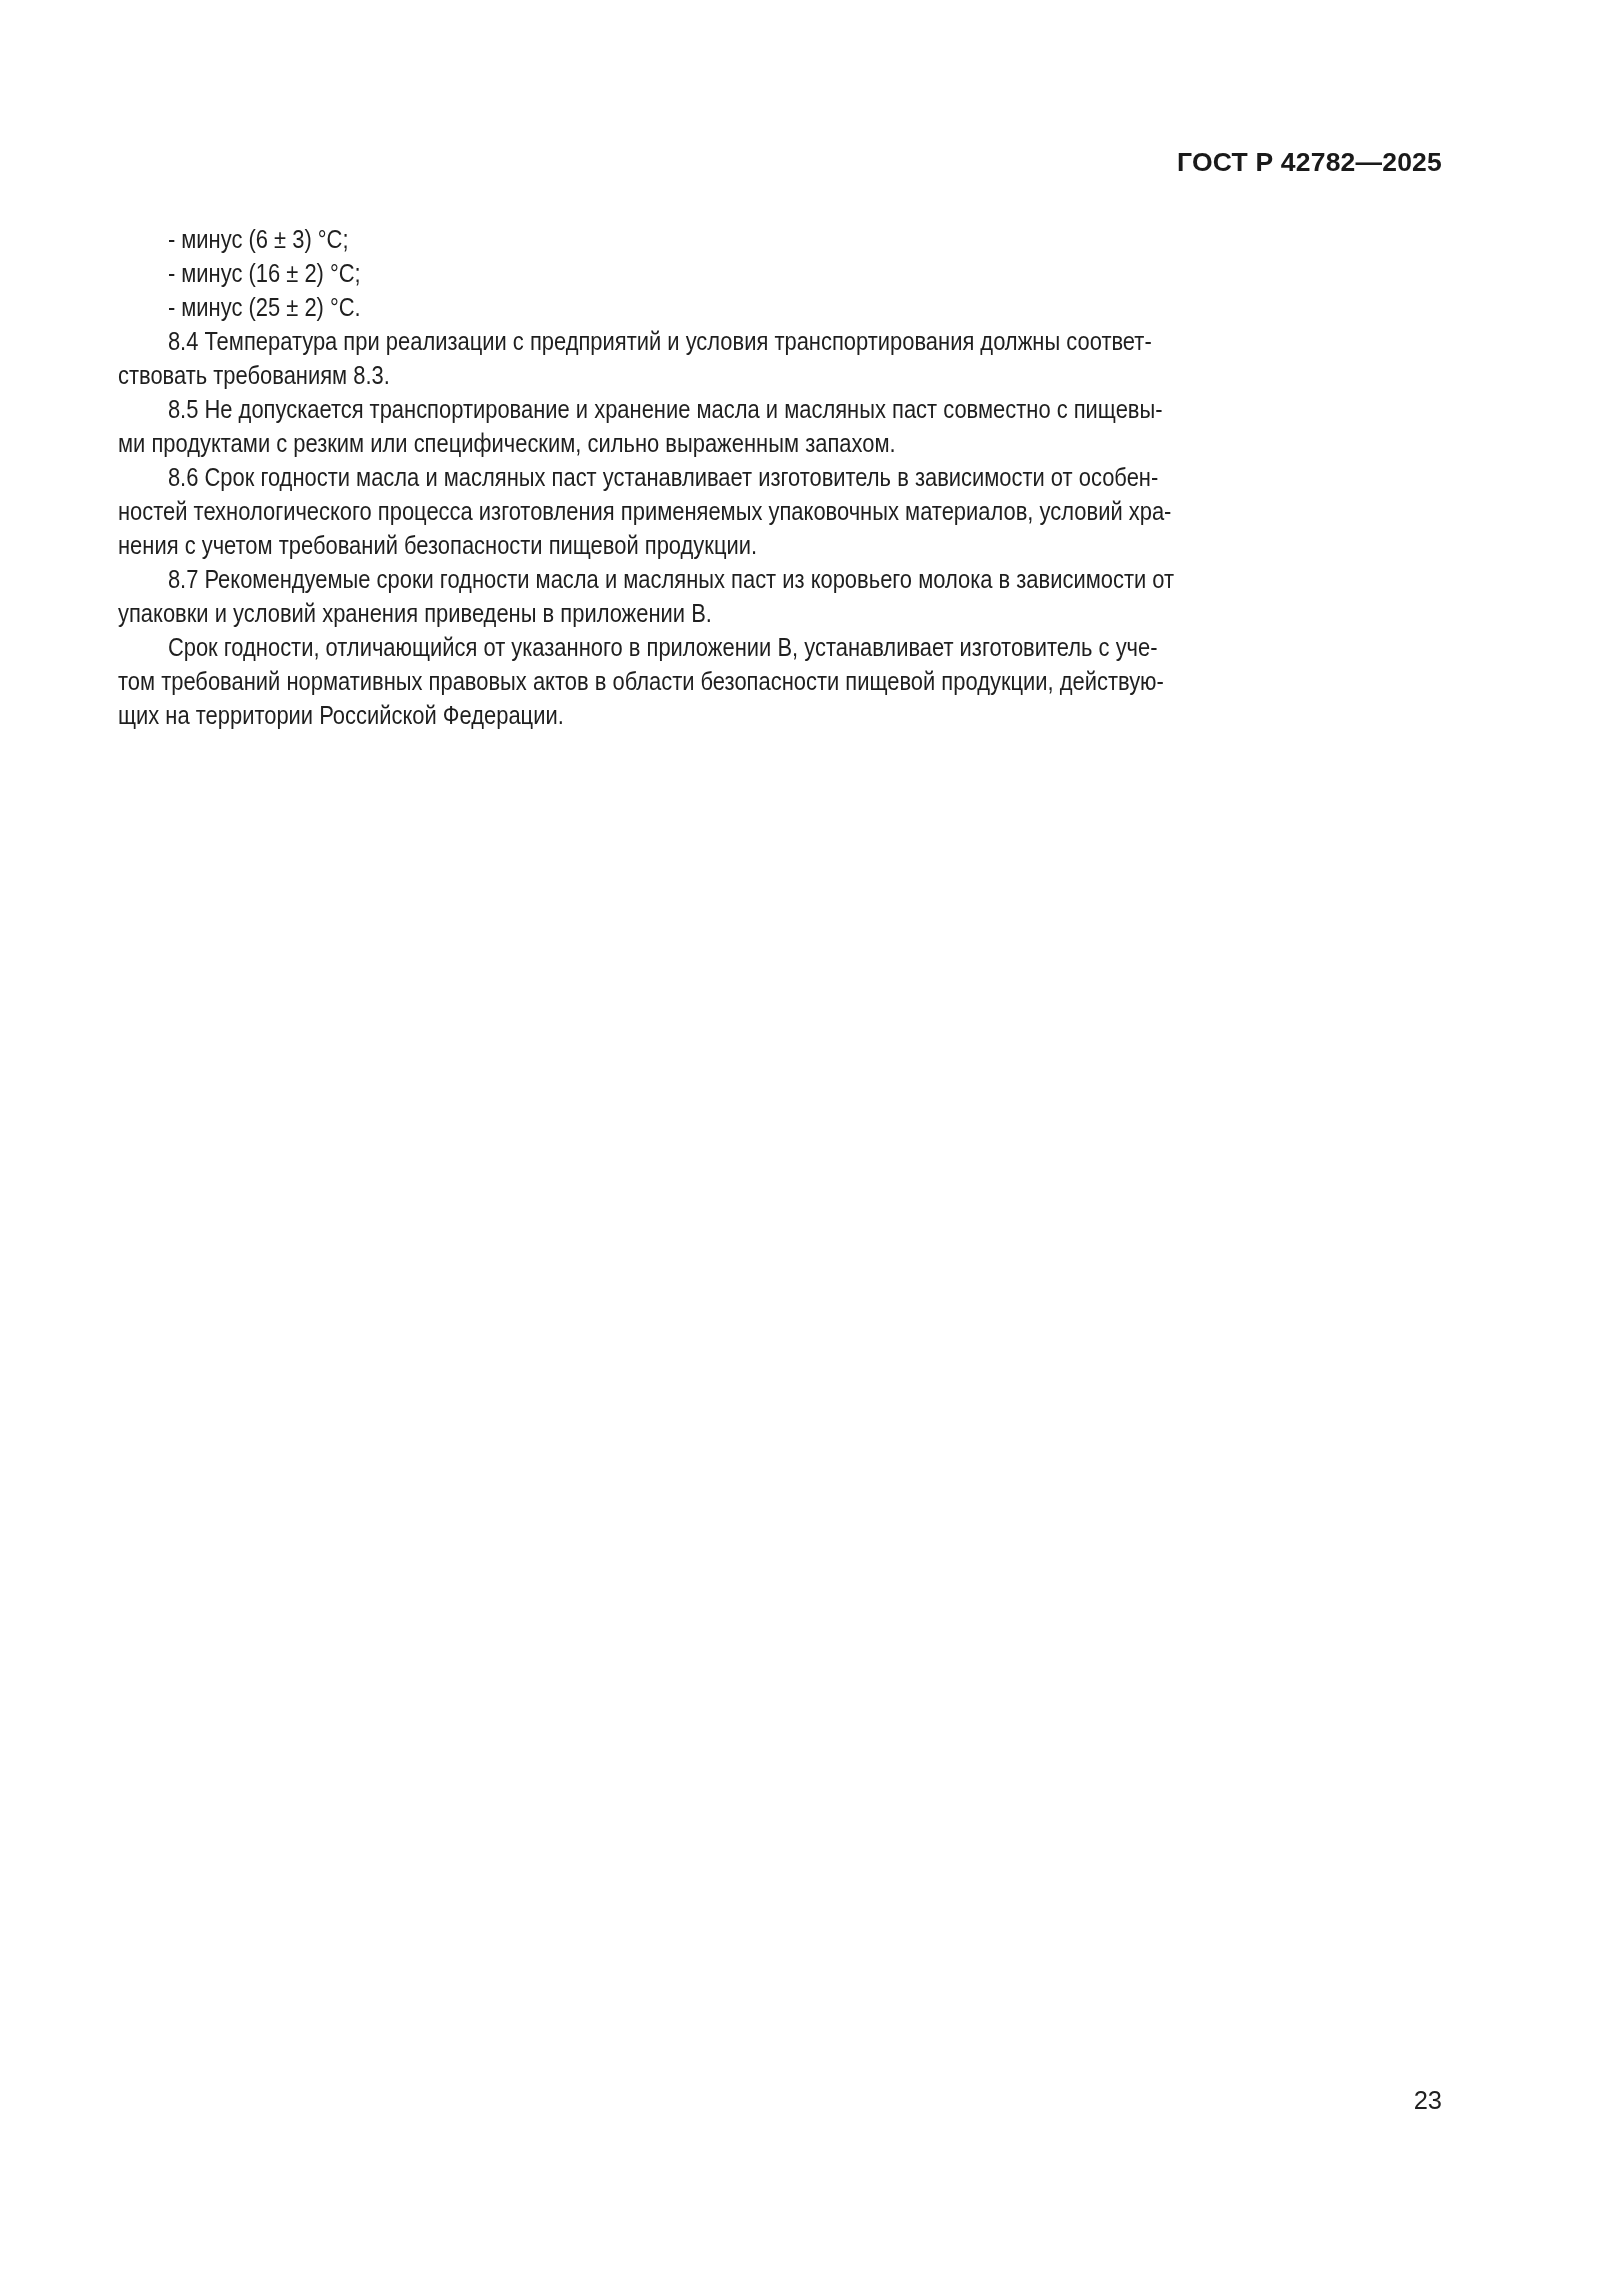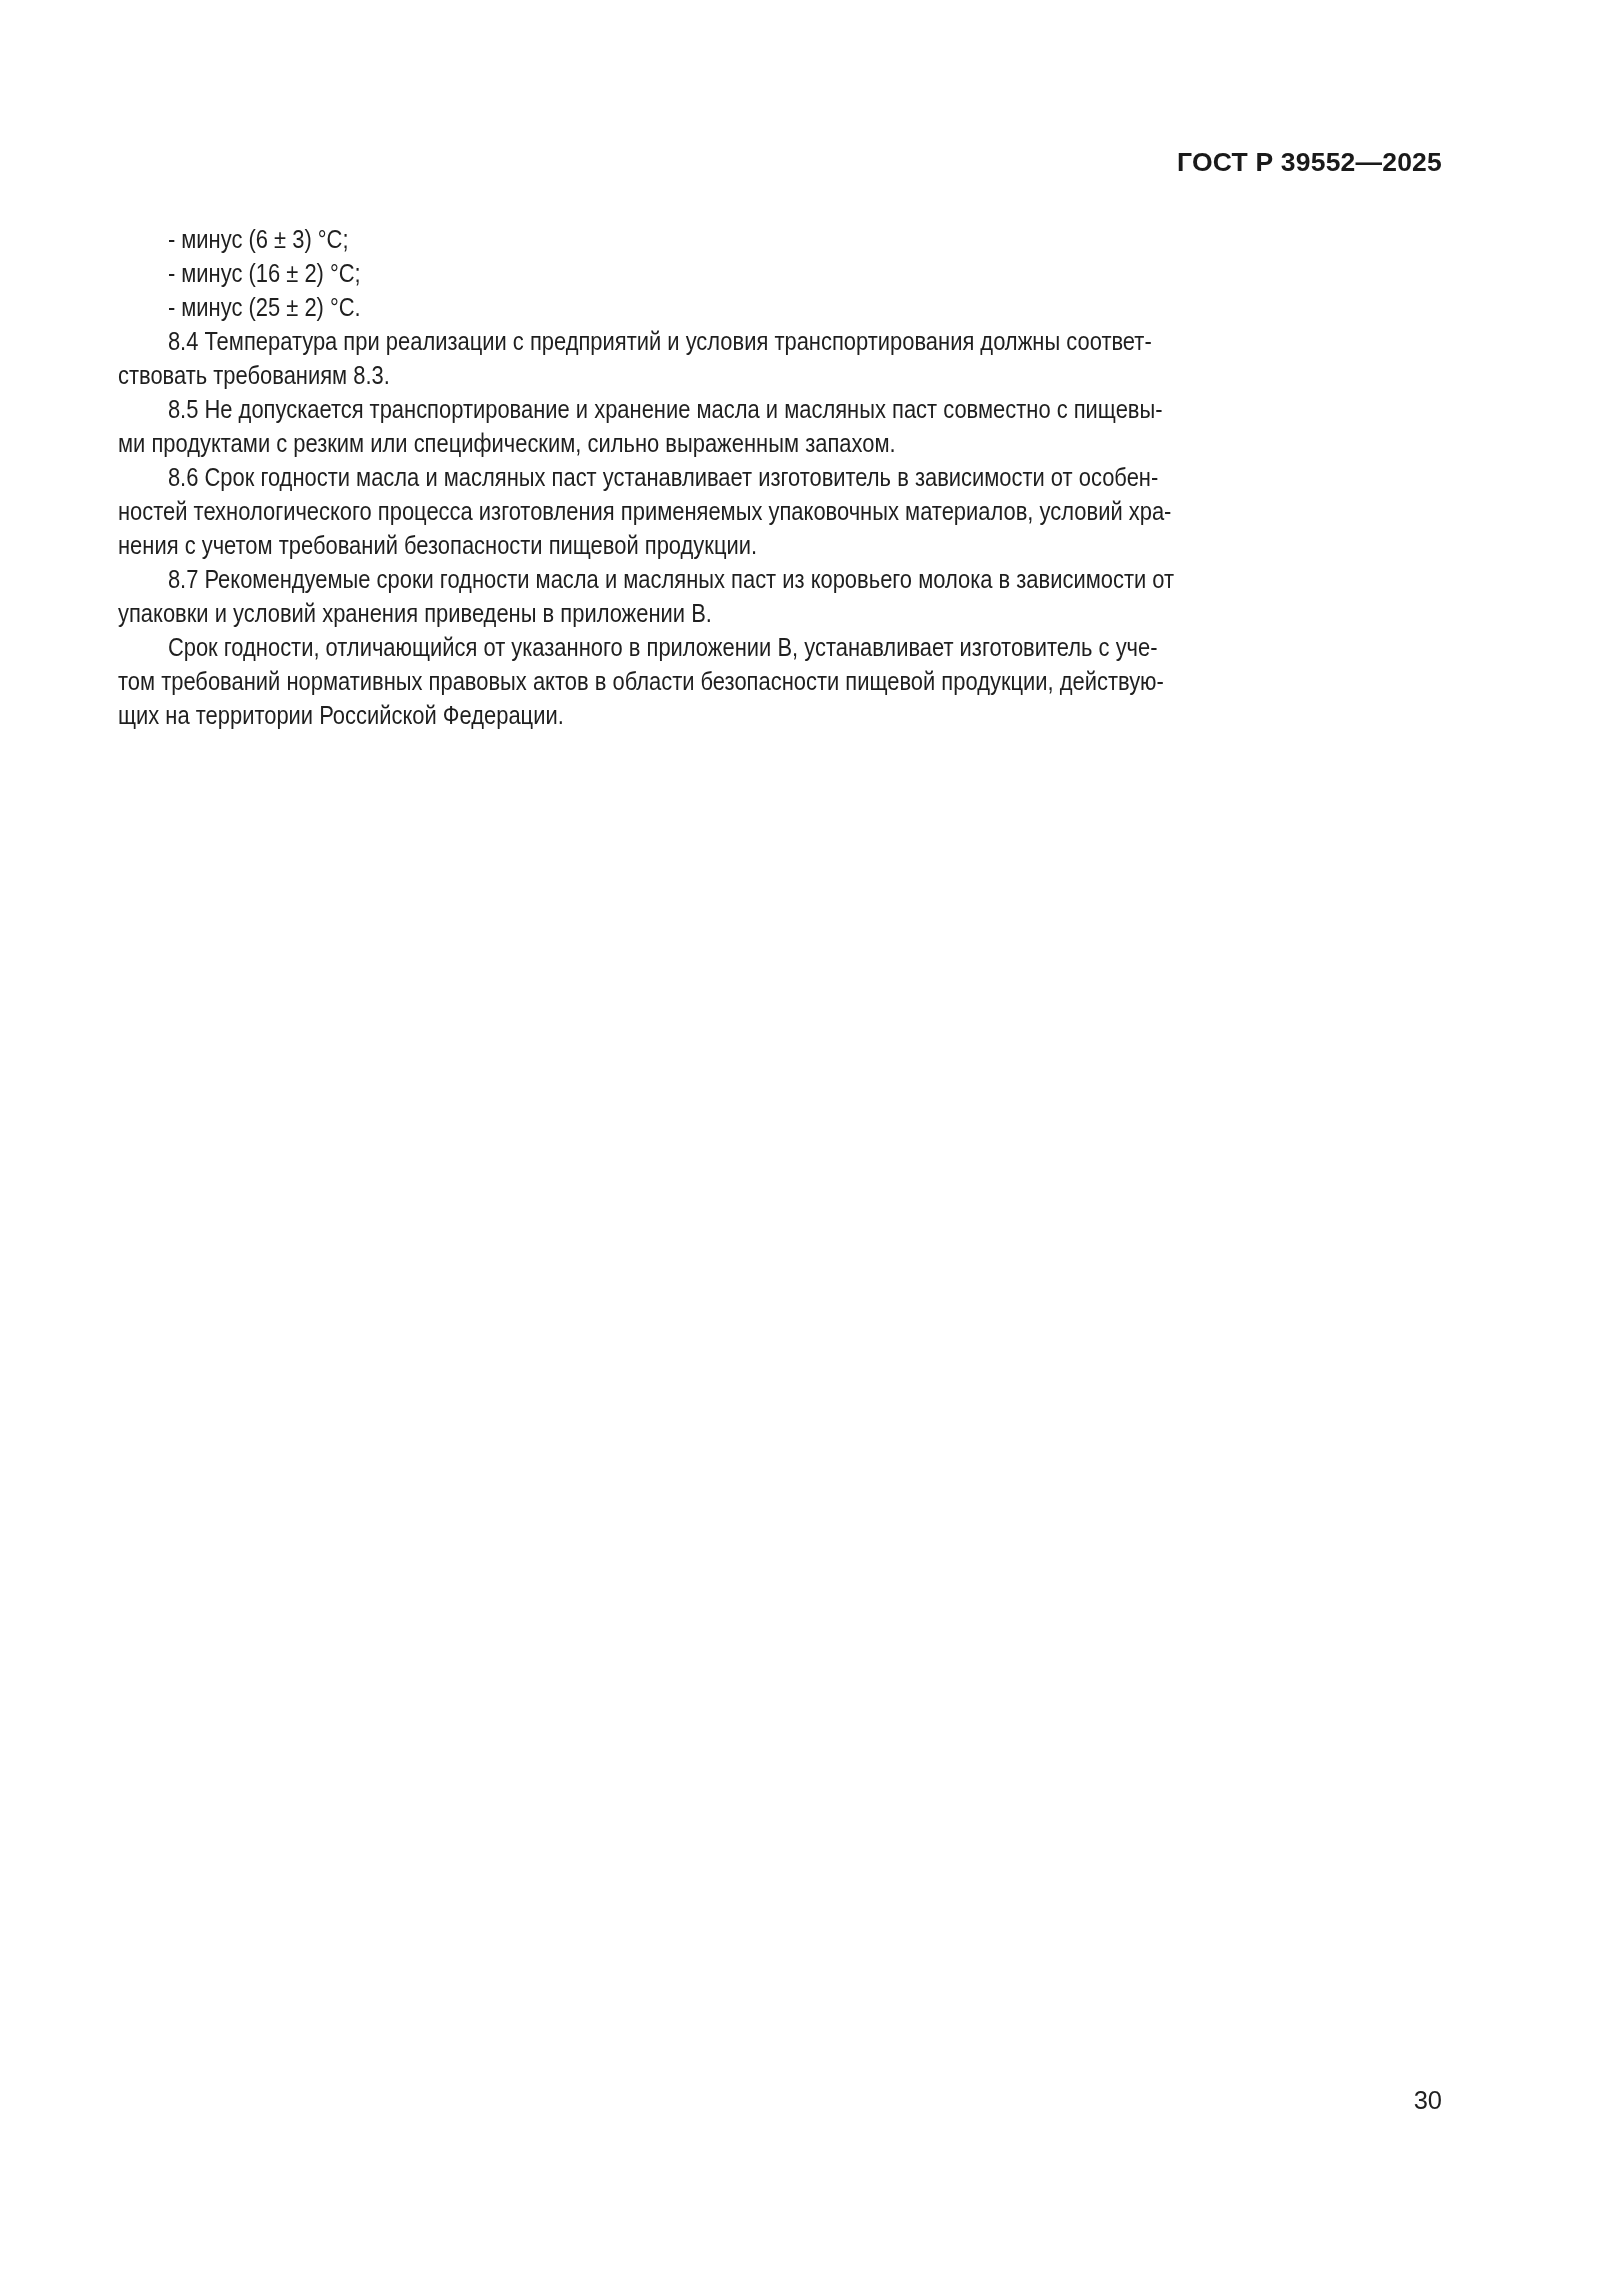--- a/index.html
+++ b/index.html
@@ -54,21 +54,21 @@
       position: absolute;
       top: 2086px;
       right: 179px;
       font-size: 25.5px;
       color: #1f1f1f;
     }
   </style>
 </head>
 <body>
 
-<div class="page-header">ГОСТ Р 39552—2025</div>
+<div class="page-header">ГОСТ Р 42782—2025</div>
 
 <div class="content">
   <div>
     <span class="line list-item">-  минус (6 ± 3) °С;</span>
     <span class="line list-item">-  минус (16 ± 2) °С;</span>
     <span class="line list-item">-  минус (25 ± 2) °С.</span>
   </div>
 
   <div class="para">
     <span class="line indent">8.4  Температура при реализации с предприятий и условия транспортирования должны соответ-</span>
@@ -91,14 +91,14 @@
     <span class="line">упаковки и условий хранения приведены в приложении В.</span>
   </div>
 
   <div class="para">
     <span class="line indent">Срок годности, отличающийся от указанного в приложении В, устанавливает изготовитель с уче-</span>
     <span class="line">том требований нормативных правовых актов в области безопасности пищевой продукции, действую-</span>
     <span class="line">щих на территории Российской Федерации.</span>
   </div>
 </div>
 
-<div class="page-number">30</div>
+<div class="page-number">23</div>
 
 
 </body></html>

